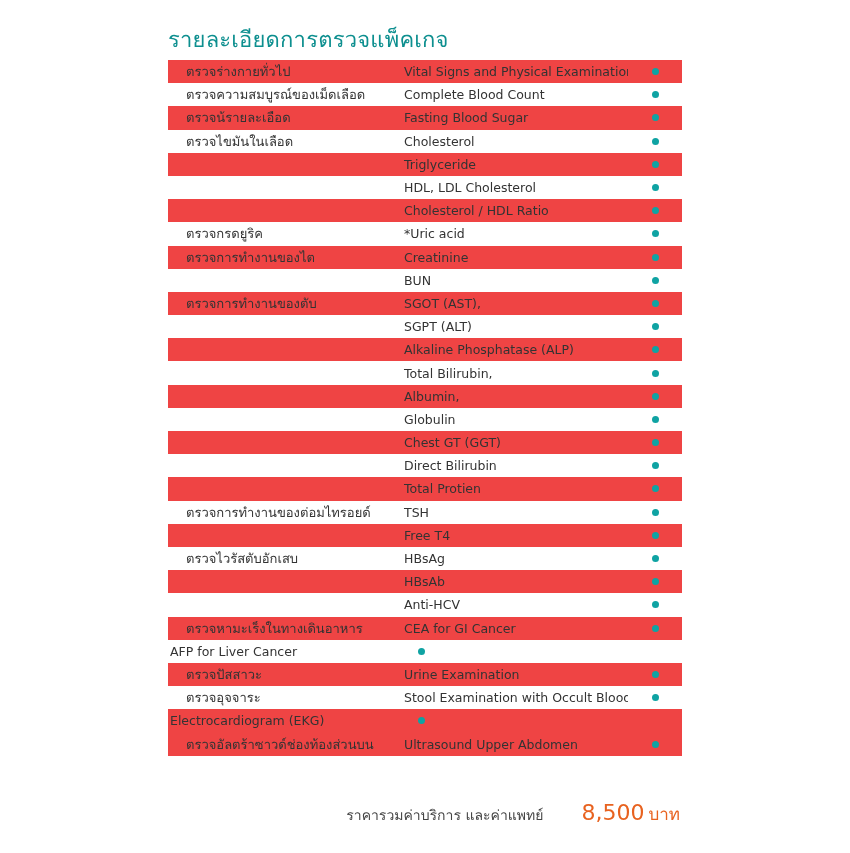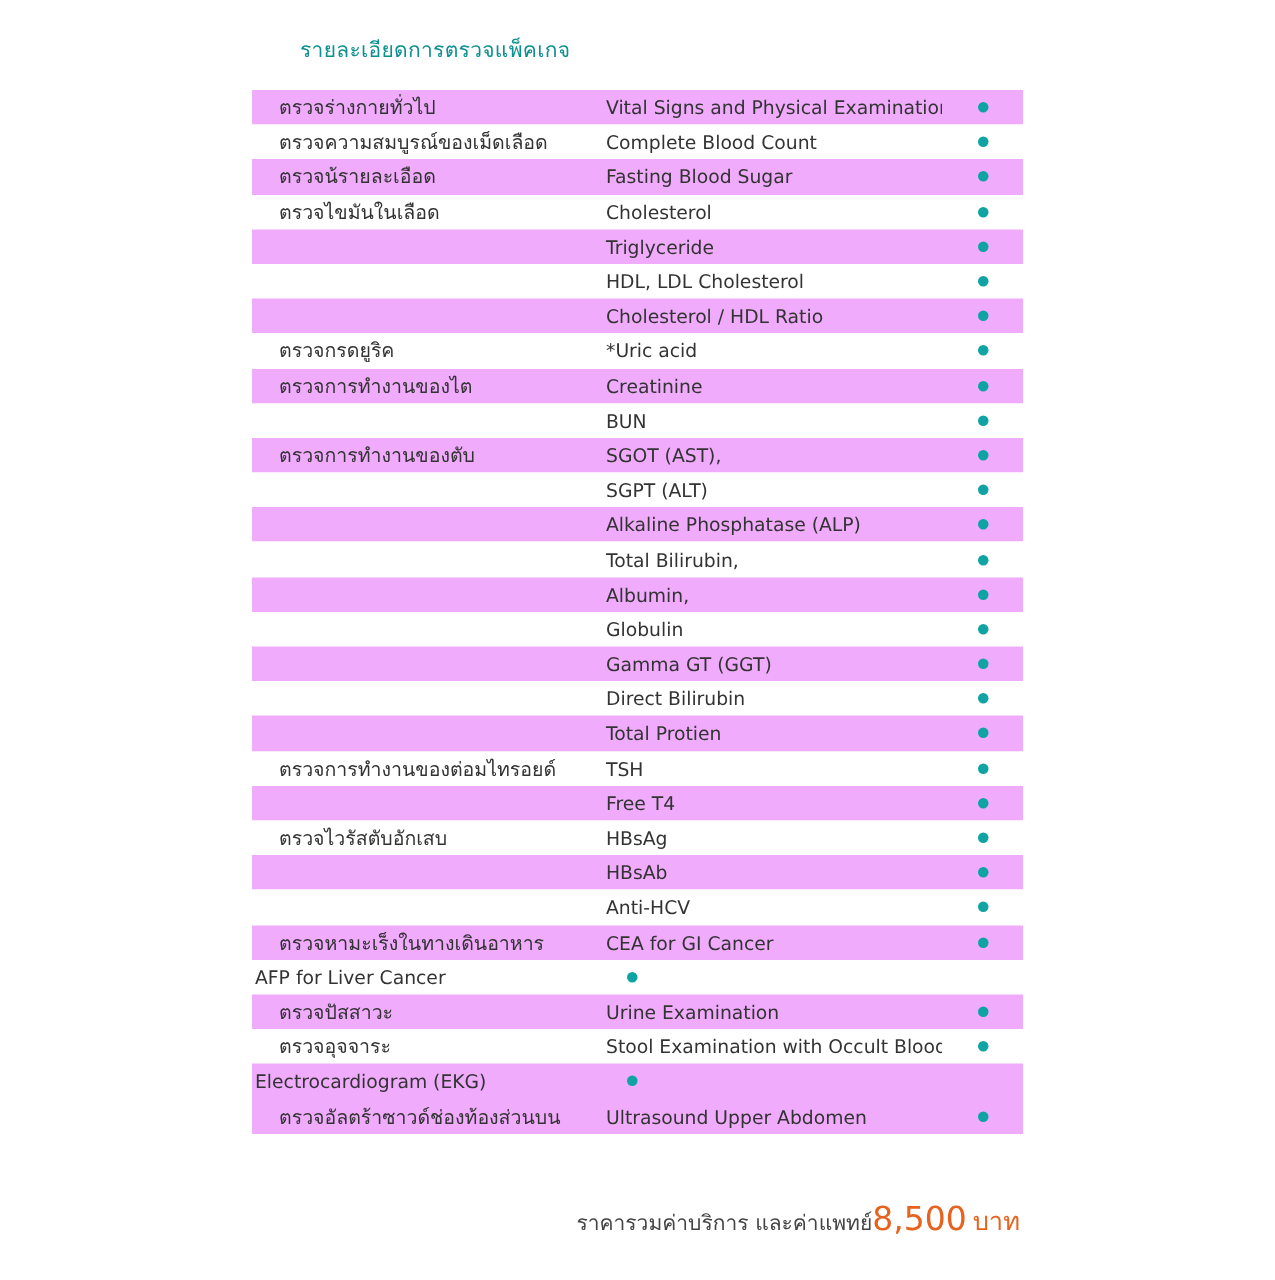--- a/index.html
+++ b/index.html
@@ -17,40 +17,39 @@
     position: relative;
     width: 850px;
     height: 853px;
     background: #ffffff;
     box-sizing: border-box;
   }
   .title {
     position: absolute;
     left: 168px;
     top: 22px;
-    font-size: 14px;
+    font-size: 22px;
     color: #0d8f8f;
     letter-spacing: 0.2px;
     font-family: "DejaVu Sans", "Liberation Sans", sans-serif;
-    margin-left: 32px;
   }
   .table {
     position: absolute;
     left: 168px;
     top: 60px;
     width: 514px;
   }
   .row {
     display: flex;
     align-items: center;
     height: 23.2px;
     box-sizing: border-box;
   }
   .row.alt {
-    background: #f0abfc;
+    background: #ef4444;
   }
   .row.plain {
     background: #ffffff;
   }
   .cell-th {
     width: 234px;
     padding-left: 18px;
     box-sizing: border-box;
     font-size: 13px;
     color: #333333;
@@ -90,20 +89,21 @@
   }
   .footer-label {
     font-size: 14px;
     color: #444444;
     padding-left: 28px;
   }
   .footer-price {
     font-size: 22px;
     color: #e8621f;
     padding-right: 2px;
+    margin-left: 38px;
   }
   .footer-price .unit {
     font-size: 17px;
     color: #e8621f;
     margin-left: 4px;
   }
 </style>
 </head>
 <body>
 
@@ -219,21 +219,21 @@
       </div>
       <div class="row plain">
         <div class="cell-th"></div>
         <div class="cell-en">Globulin</div>
         <div class="cell-dot">
           <span class="dot"></span>
         </div>
       </div>
       <div class="row alt">
         <div class="cell-th"></div>
-        <div class="cell-en">Gamma GT (GGT)</div>
+        <div class="cell-en">Chest GT (GGT)</div>
         <div class="cell-dot">
           <span class="dot"></span>
         </div>
       </div>
       <div class="row plain">
         <div class="cell-th"></div>
         <div class="cell-en">Direct Bilirubin</div>
         <div class="cell-dot">
           <span class="dot"></span>
         </div>

